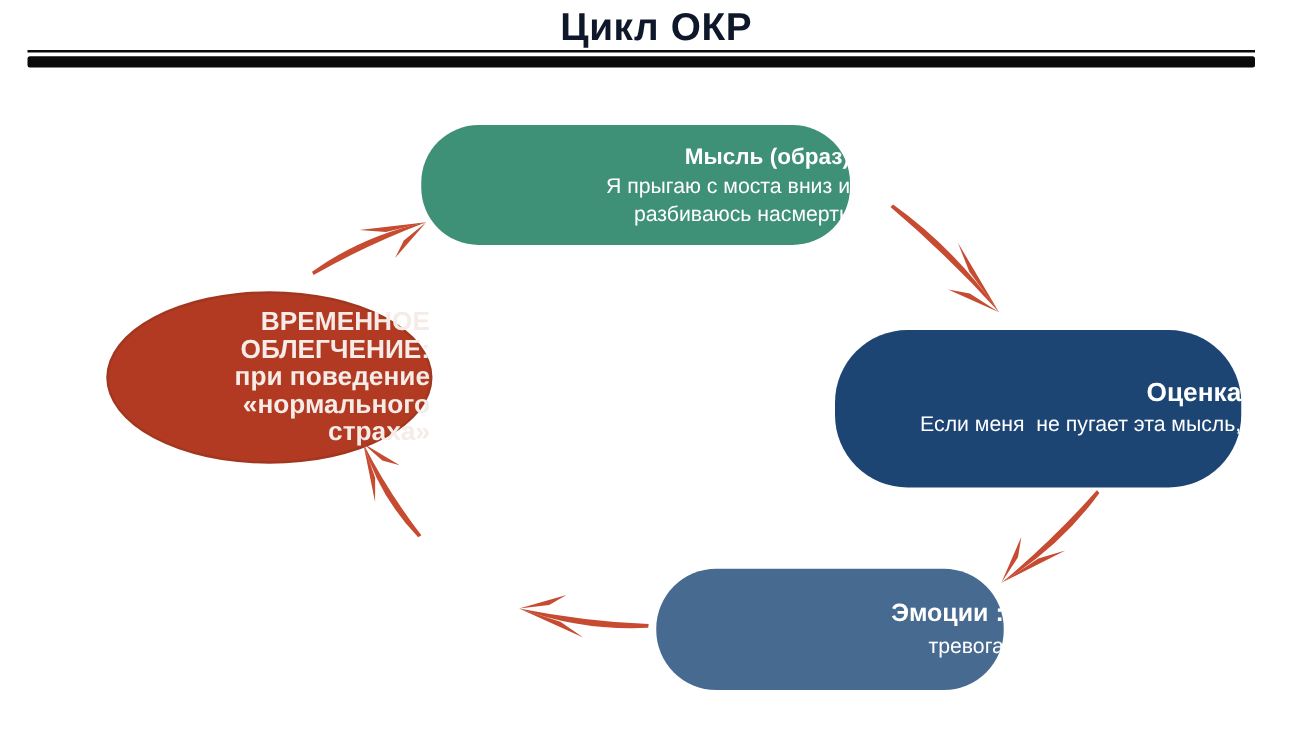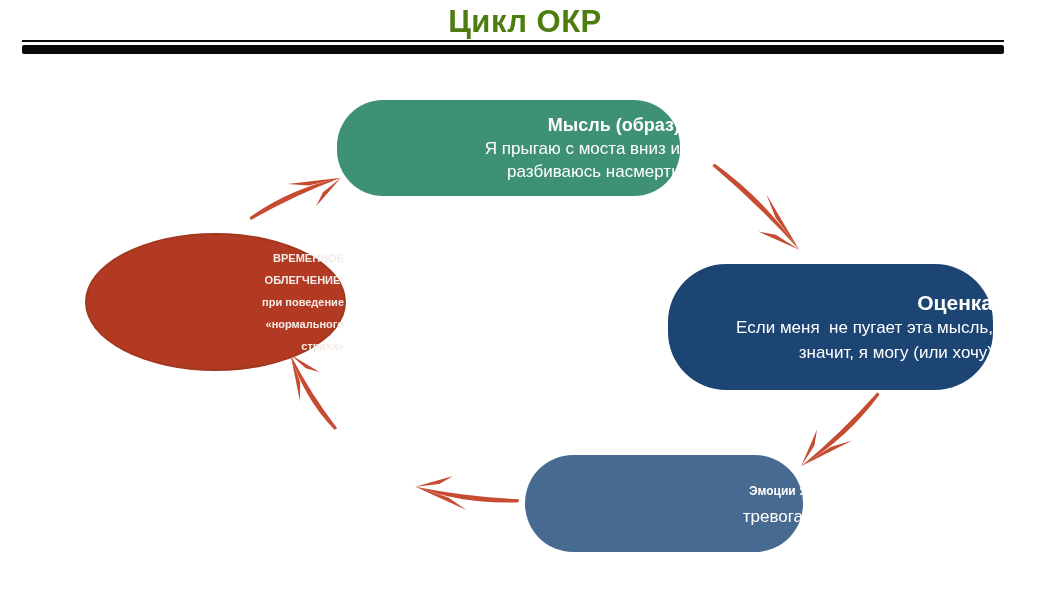--- a/index.html
+++ b/index.html
@@ -2,50 +2,50 @@
 <html style="--teal: #3E9077; --navy: #1D4573; --blue: #476A90; --red: #B23A23; --arrow: #C64B31; --bar: #0A0A0A;"><head>
 <meta charset="utf-8">
 <style>
   html,body { margin:0; padding:0; background:#ffffff; }
   .stage {
     position:relative; width:1050px; height:591px; background:#ffffff;
     font-family:"Liberation Sans","DejaVu Sans",sans-serif; overflow:hidden;
   }
   .title {
     position:absolute; top:4px; left:0; width:100%;
-    text-align:center; font-size:31px; font-weight:bold; color:#4d7c0f;
+    text-align:center; font-size:31px; font-weight:bold; color:#0f172a;
     letter-spacing:0.5px;
   }
   .rule-thin  { position:absolute; left:22px; width:982px; top:40px; height:2px; background:var(--bar); }
   .rule-thick { position:absolute; left:22px; width:982px; top:45px; height:9px; background:var(--bar); border-radius:2px; }
 
   .node {
     position:absolute; display:flex; flex-direction:column;
     align-items:flex-end; justify-content:center;
     color:#ffffff; text-align:center;
   }
   .hdr { font-weight:bold; }
   .ln  { white-space:pre; }
 
   .node.thought    { left:337px; top:100px; width:343px; height:96px;  background:var(--teal); border-radius:46px; font-size:17px; line-height:23px; }
   .thought .hdr    { font-size:18px; }
 
   .node.evaluation { left:668px; top:264px; width:325px; height:126px; background:var(--navy); border-radius:58px; font-size:17px; line-height:25px; }
   .evaluation .hdr { font-size:21px; }
 
   .node.emotions   { left:525px; top:455px; width:278px; height:97px;  background:var(--blue); border-radius:48px; font-size:17px; line-height:26px; }
-  .emotions .hdr   { font-size:12px;margin-left:16px; }
+  .emotions .hdr   { font-size:20px;margin-left:16px; }
 
   .node.safety     { left:108px; top:424px; width:299px; height:118px; background:var(--navy); border-radius:54px; font-size:17px; line-height:25px; }
   .safety .hdr     { font-size:17.5px; }
 
   .node.relief {
     left:85px; top:233px; width:261px; height:138px;
     background:var(--red); border:2px solid #A1371F; box-sizing:border-box;
-    border-radius:50%; font-size:11px; font-weight:bold; line-height:22px;
+    border-radius:50%; font-size:21px; font-weight:bold; line-height:22px;
     color:#F5ECE7;
   }
 
   .arrow { position:absolute; height:48px; overflow:visible; }
   .arrow path { fill:var(--arrow); }
 </style>
 </head>
 <body>
 
 <div class="stage">
@@ -56,21 +56,20 @@
 
   <div class="node thought">
     <div class="hdr">Мысль (образ)</div>
     <div class="ln">Я прыгаю с моста вниз и</div>
     <div class="ln">разбиваюсь насмерть</div>
   </div>
 
   <div class="node evaluation">
     <div class="hdr">Оценка</div>
     <div class="ln">Если меня  не пугает эта мысль,</div>
-    <div class="ln">значит, я могу (или хочу)</div>
   </div>
 
   <div class="node emotions">
     <div class="hdr">Эмоции :</div>
     <div class="ln">тревога</div>
   </div>
 
 
   <div class="node relief">
     <div class="ln">ВРЕМЕННОЕ</div>

